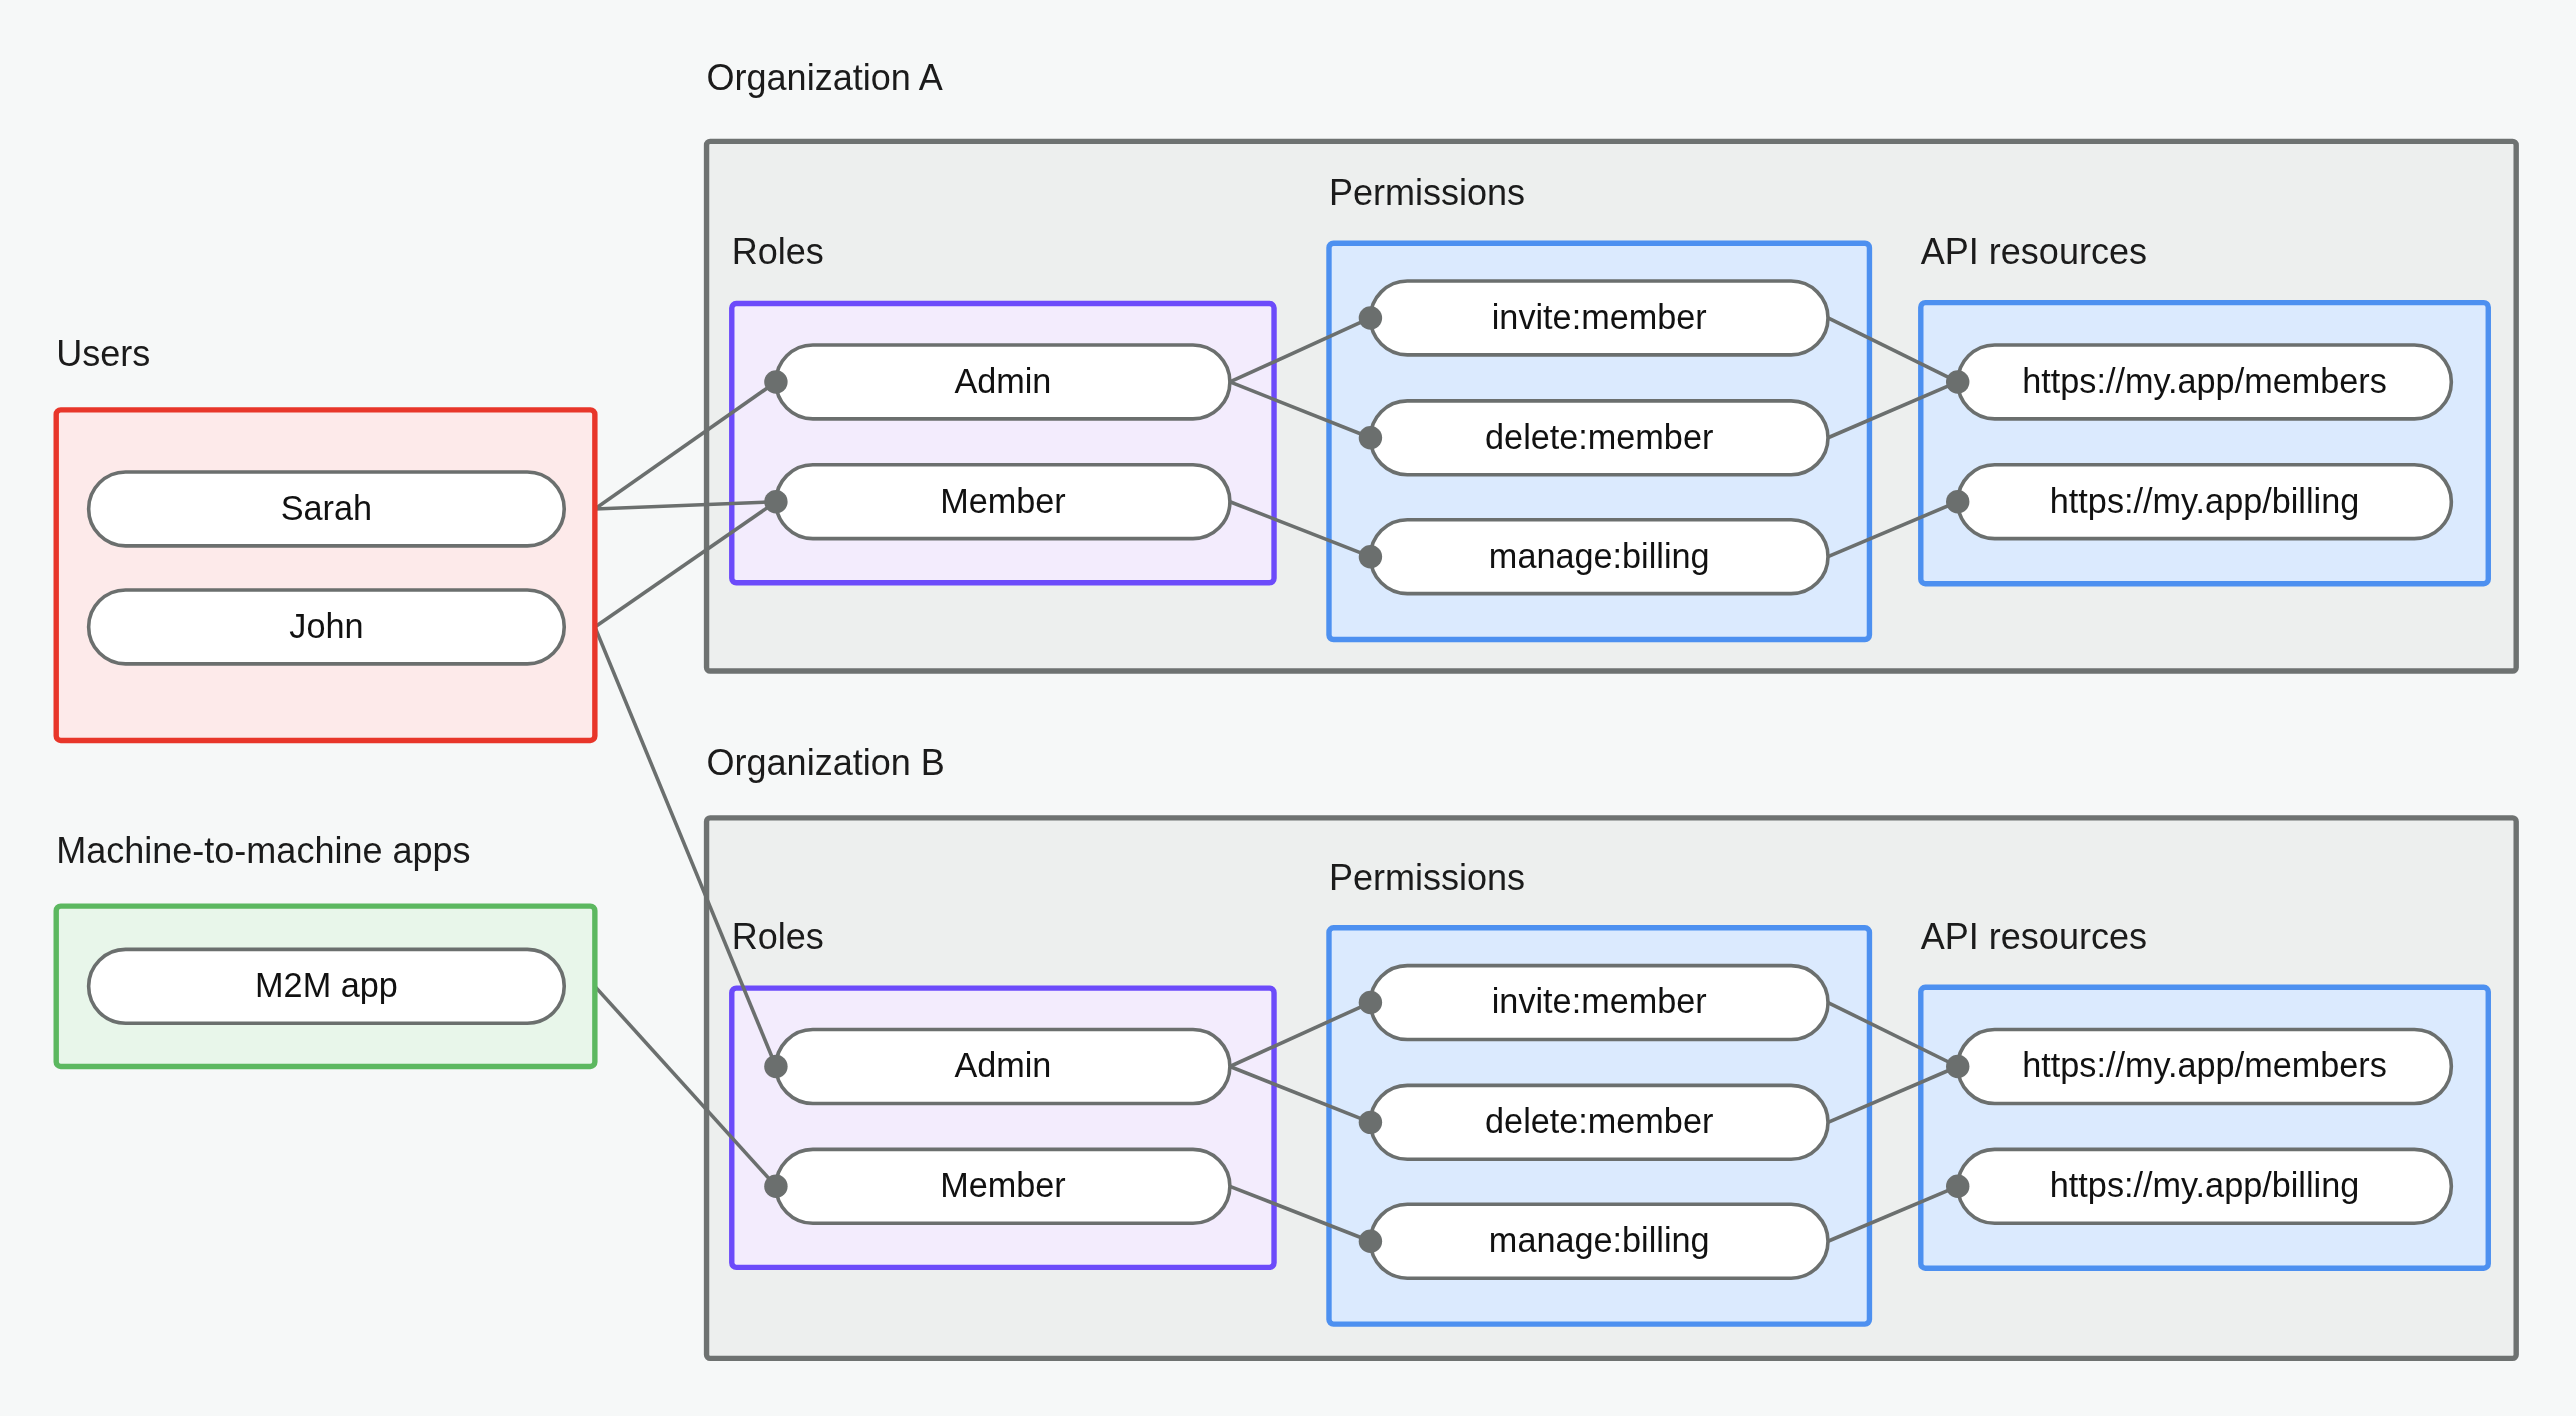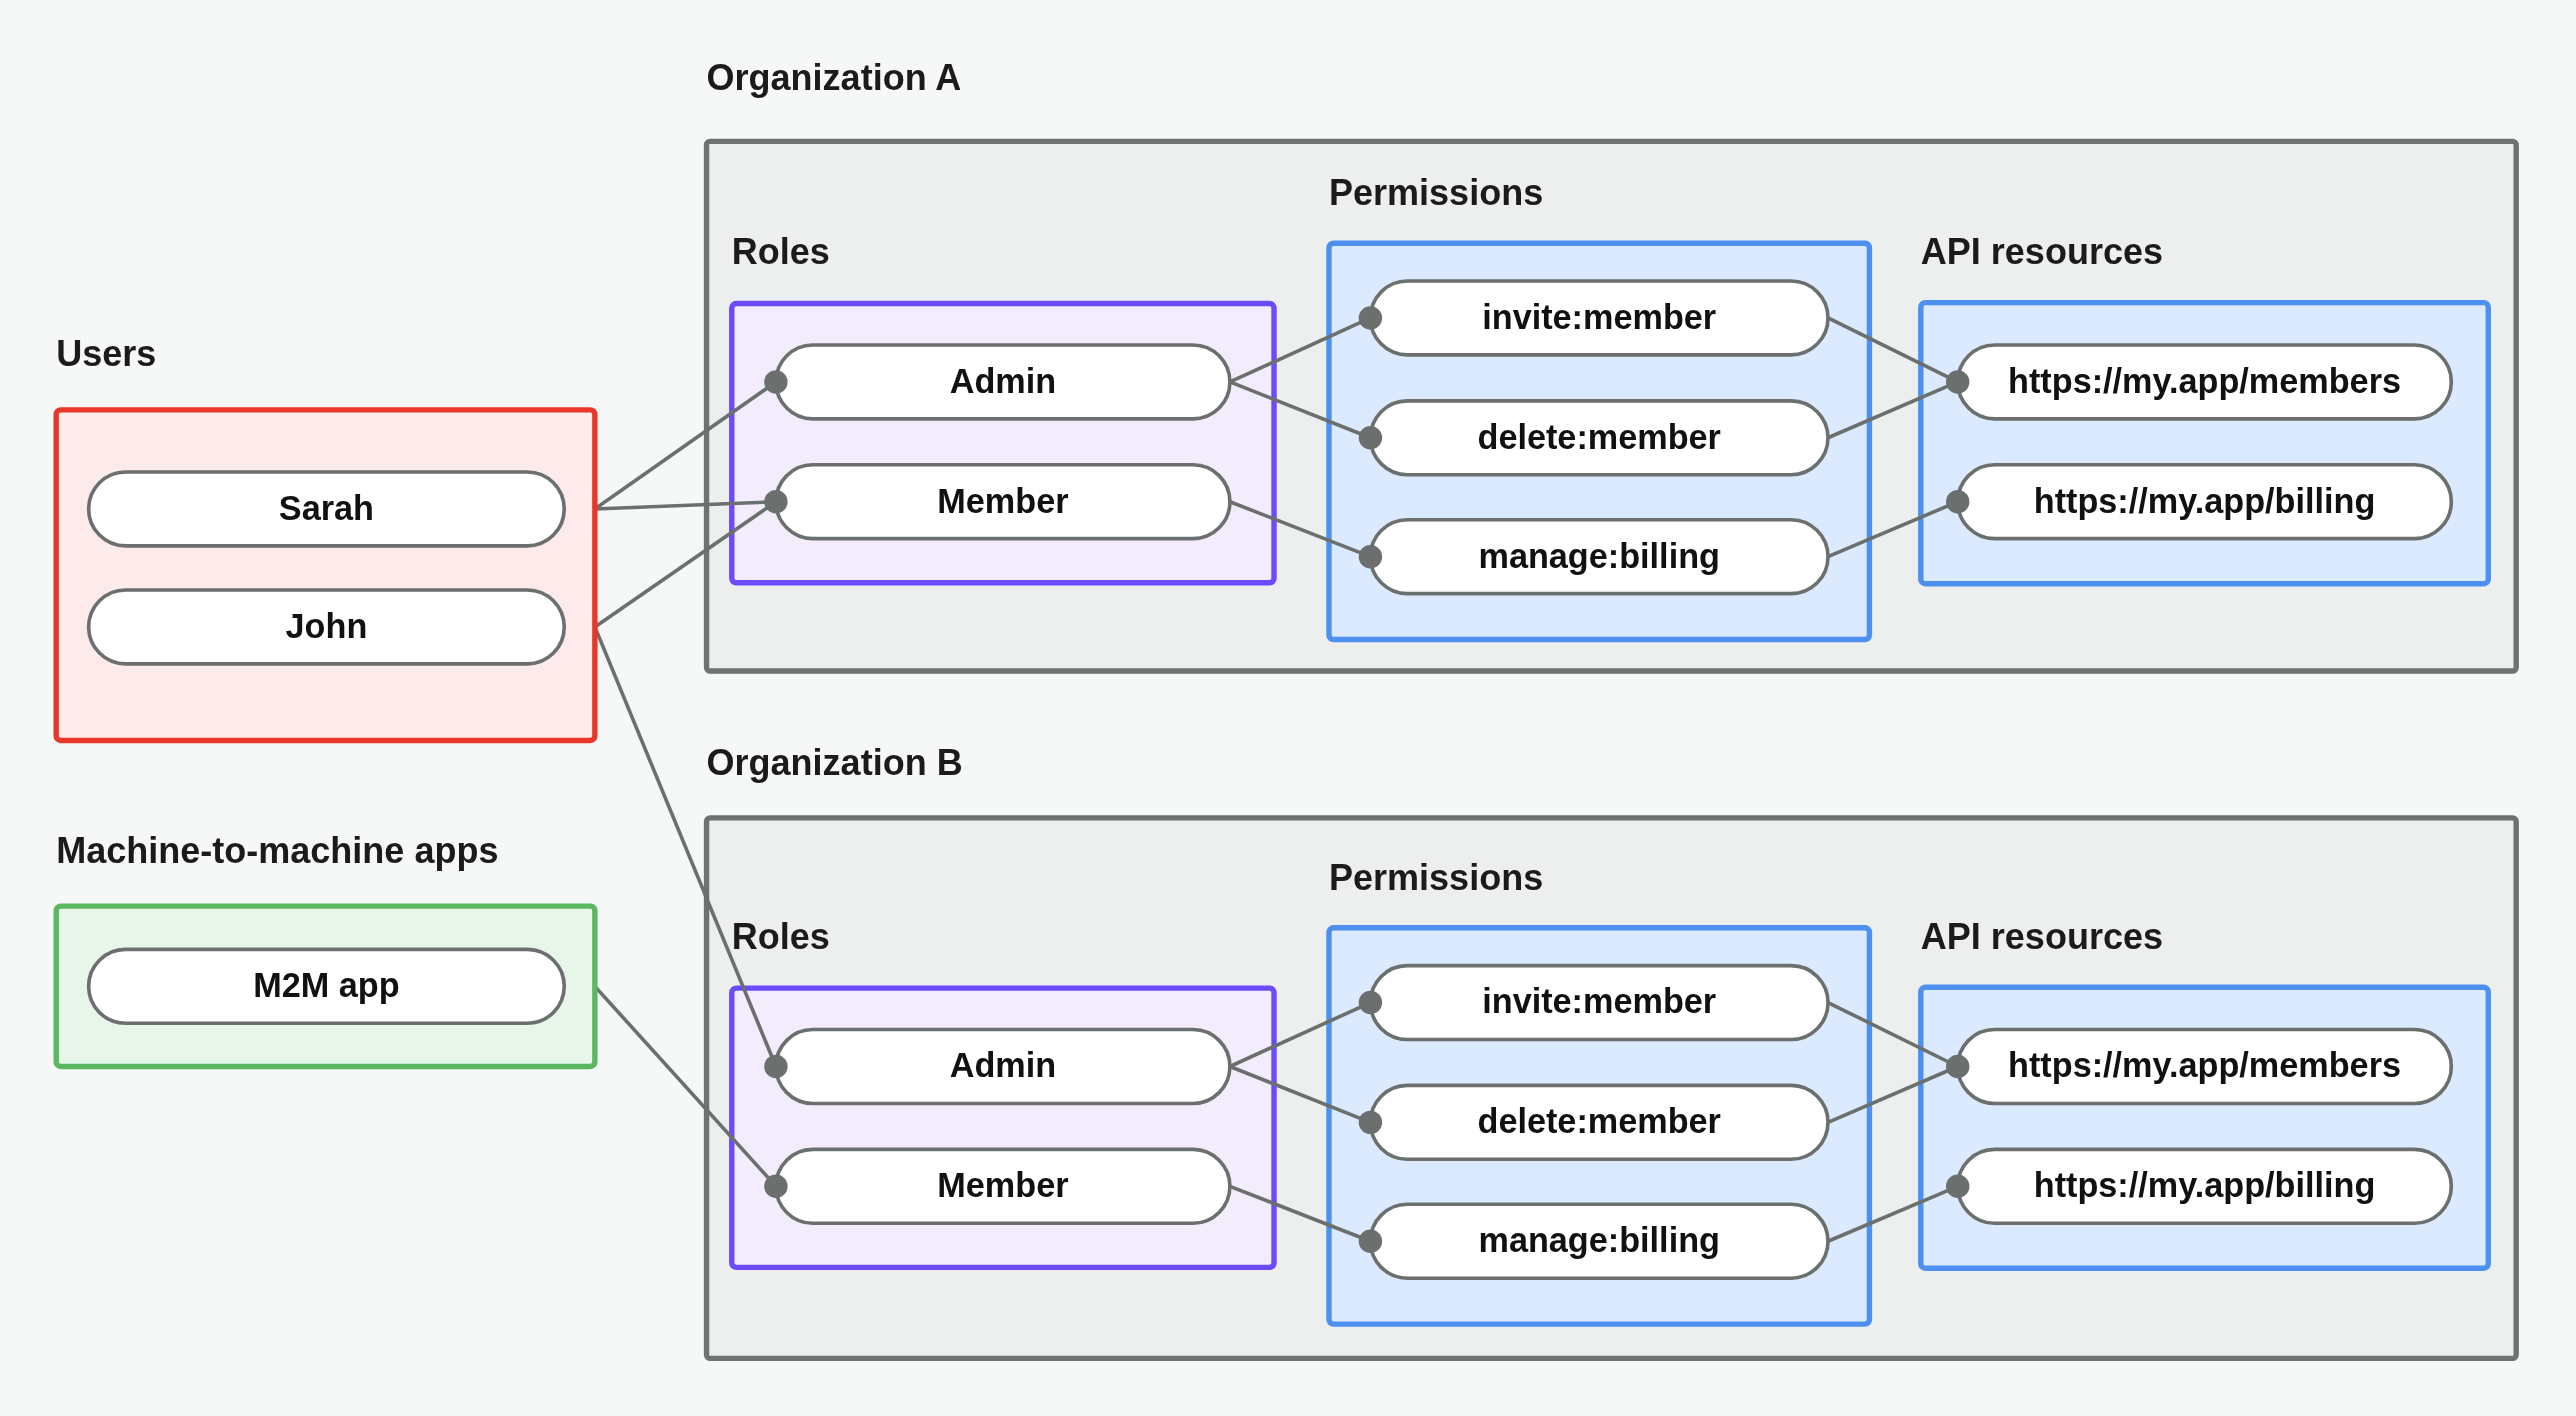--- a/index.html
+++ b/index.html
@@ -7,21 +7,20 @@
     padding: 0;
     background: #f6f8f8;
   }
   #stage {
     position: relative;
     width: 2576px;
     height: 1416px;
     background: #f6f8f8;
     font-family: "Liberation Sans", sans-serif;
     overflow: hidden;
-    font-weight: bold;
   }
   svg.diagram {
     position: absolute;
     left: 0;
     top: 0;
     width: 2576px;
     height: 1416px;
   }
   .group-label {
     font-family: "Liberation Sans", sans-serif;

